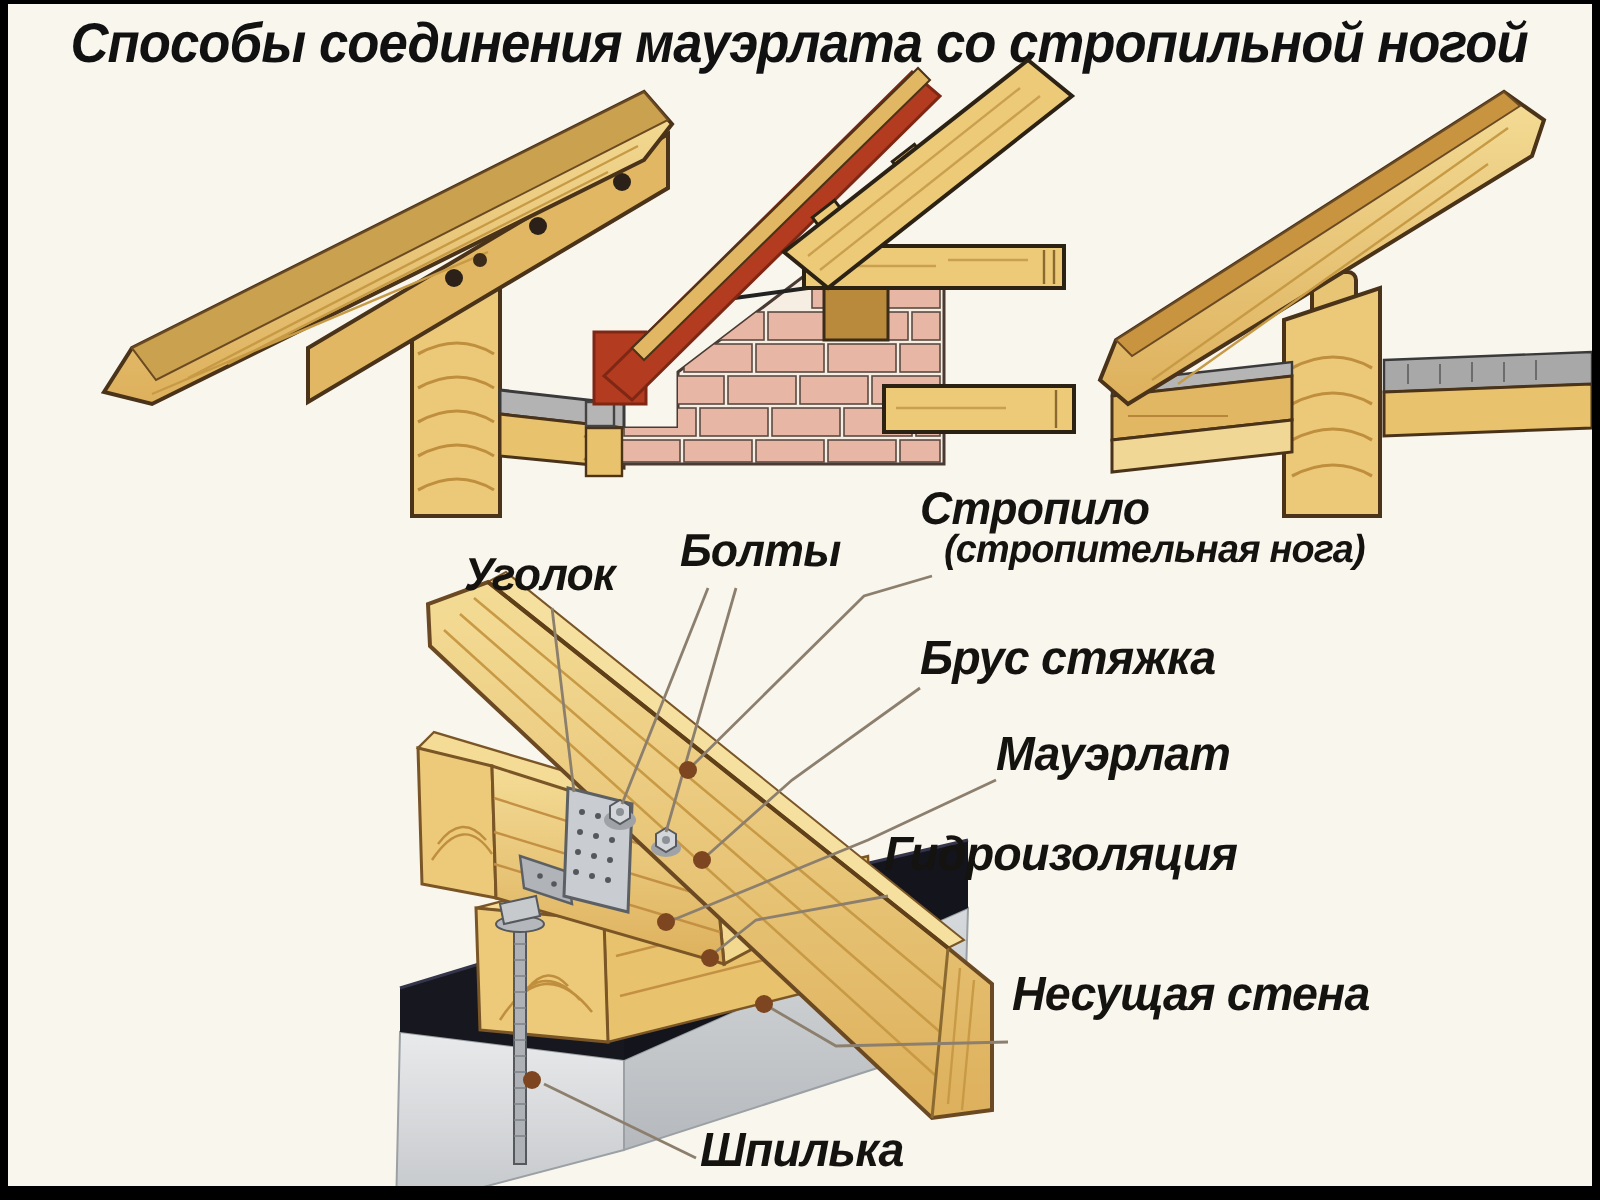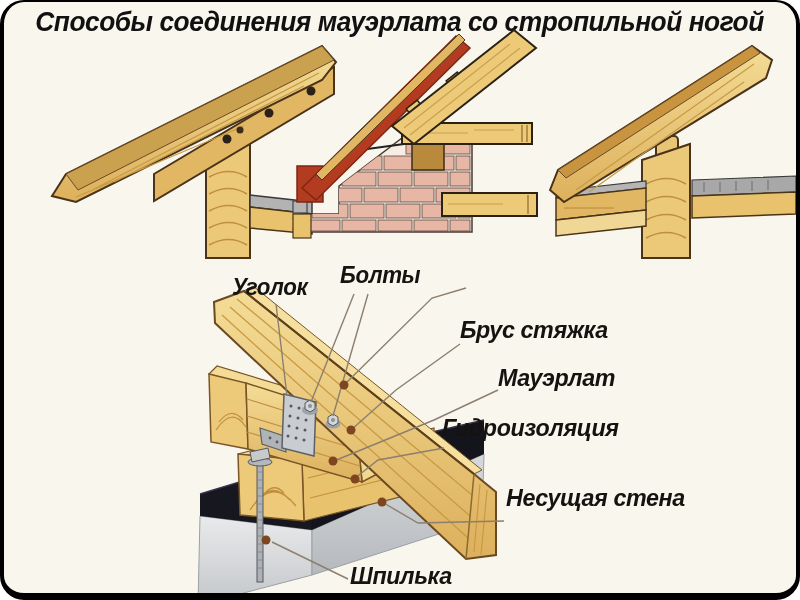--- a/index.html
+++ b/index.html
@@ -3,21 +3,20 @@
 <meta charset="utf-8">
 <style>
   html,body{margin:0;padding:0;background:#ffffff;}
   .page{
     position:relative;width:800px;height:600px;box-sizing:border-box;
     background:#f9f6ee;
     border-top:2px solid #000;border-left:4px solid #000;
     border-right:4px solid #000;border-bottom:7px solid #000;
     overflow:hidden;
     font-family:"Liberation Sans",sans-serif;
-    border-radius:24px;
   }
   .title{
     position:absolute;left:0;top:4px;width:100%;text-align:center;
     font:italic 700 28px "Liberation Sans",sans-serif;color:#111;
     letter-spacing:-0.5px;
   }
   .title span{display:inline-block;transform:scaleX(.94);transform-origin:center top;white-space:nowrap;}
   .drawing{position:absolute;left:0;top:0;}
   .lbl{
     position:absolute;font:italic 700 23px "Liberation Sans",sans-serif;
@@ -278,19 +277,23 @@
       <circle cx="347" cy="428" r="4.5"></circle>
       <circle cx="329" cy="459" r="4.5"></circle>
       <circle cx="351" cy="477" r="4.5"></circle>
       <circle cx="378" cy="500" r="4.5"></circle>
       <circle cx="262" cy="538" r="4.5"></circle>
     </g>
   </svg>
 
   <div class="lbl" style="left:228px;top:274px">Уголок</div>
   <div class="lbl" style="left:336px;top:262px">Болты</div>
+  <div style="position:absolute;left:456px;top:241px">
+    <div class="lbl" style="position:static">Стропило</div>
+    <div class="lbl sub" style="position:static;margin-left:12px">(стропительная нога)</div>
+  </div>
   <div class="lbl big" style="left:456px;top:316px">Брус стяжка</div>
   <div class="lbl big" style="left:494px;top:364px">Мауэрлат</div>
   <div class="lbl big" style="left:438px;top:414px">Гидроизоляция</div>
   <div class="lbl big" style="left:502px;top:484px">Несущая стена</div>
   <div class="lbl big" style="left:346px;top:562px">Шпилька</div>
 
 </div>
 
 </body></html>

